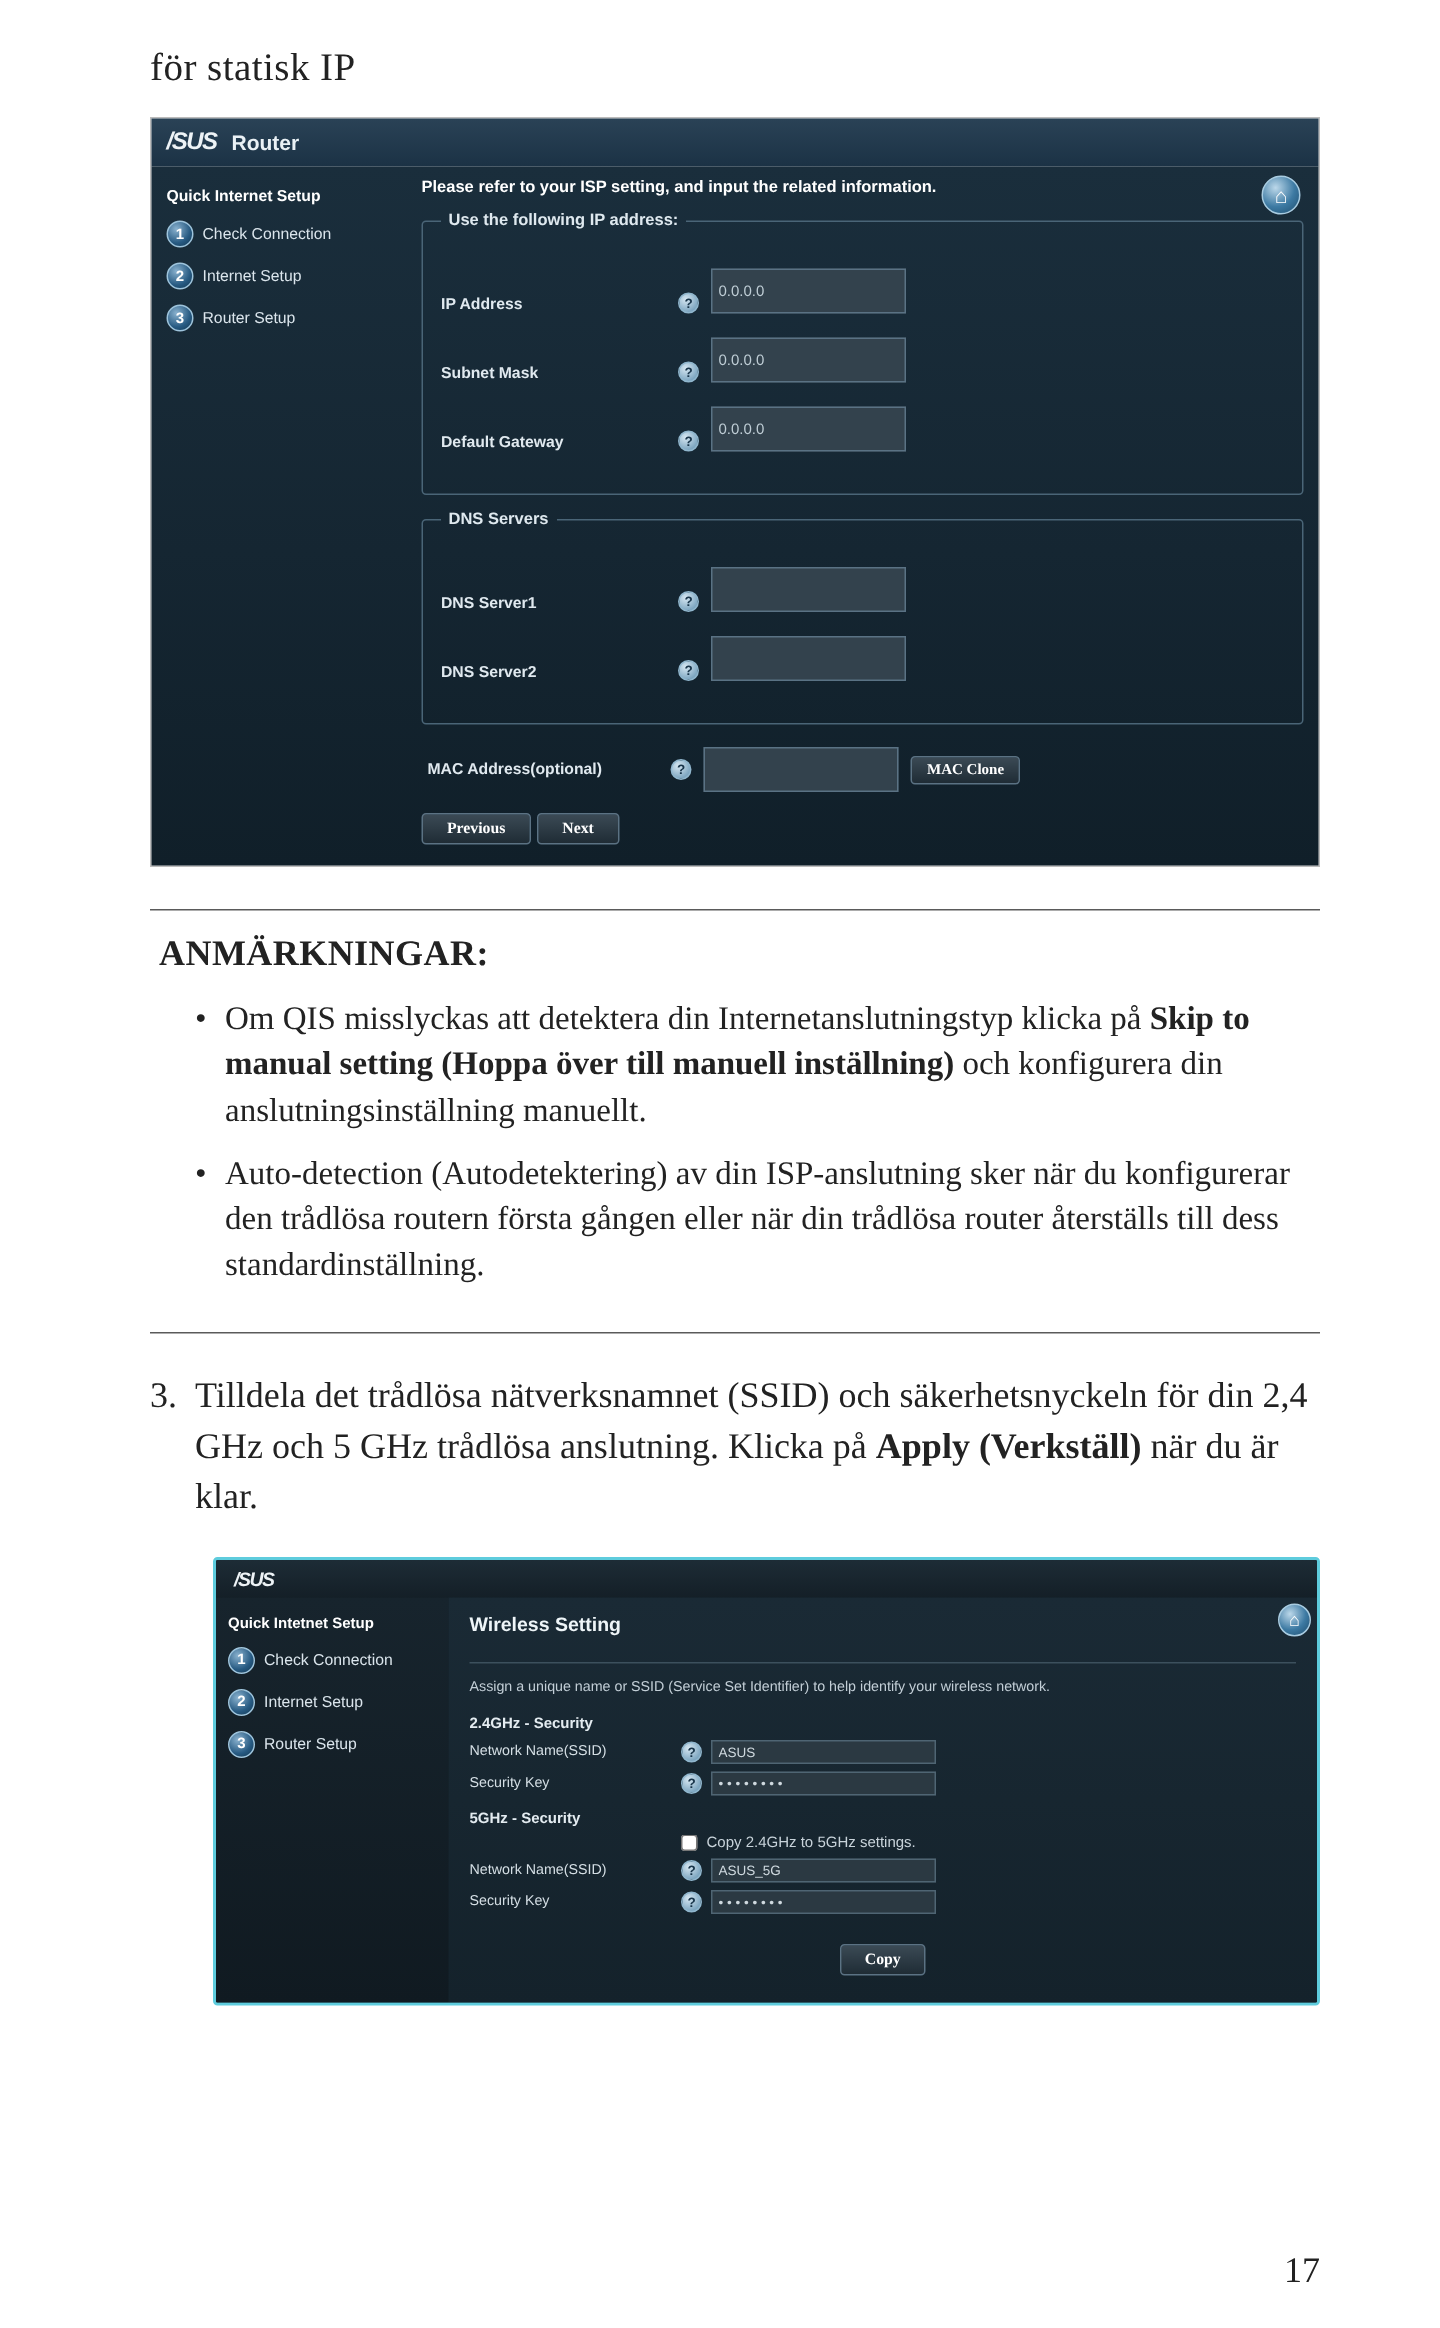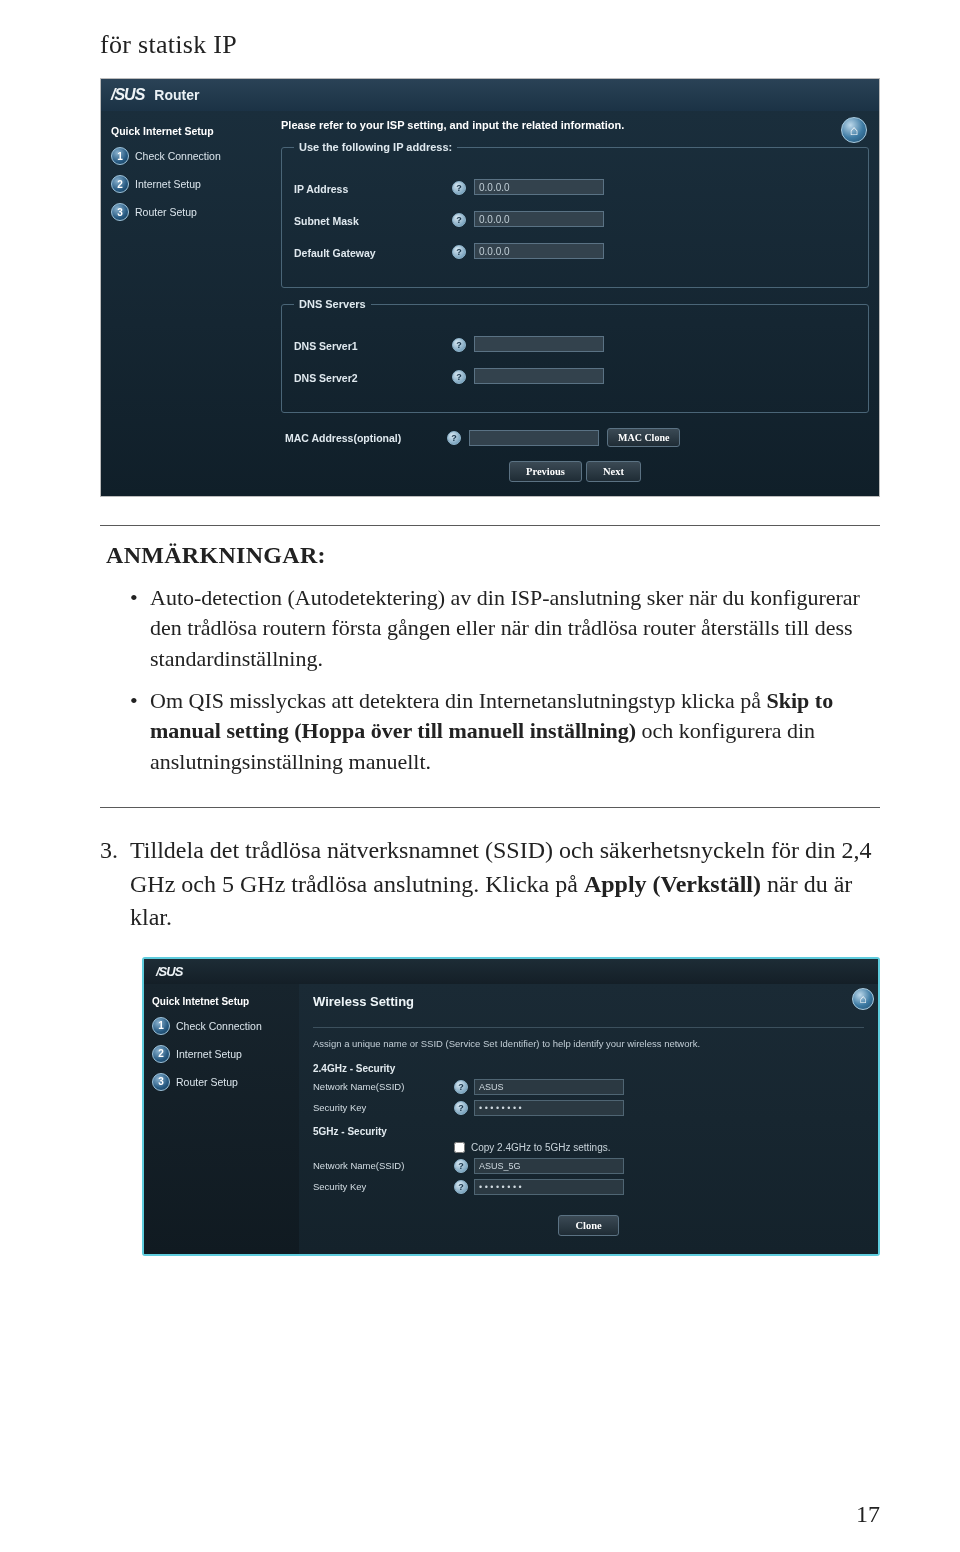--- a/index.html
+++ b/index.html
@@ -137,21 +137,21 @@
     font-size: 9px;
     font-weight: bold;
     display: flex; align-items: center; justify-content: center;
     flex-shrink: 0;
     border: 1px solid #90b6cd;
   }
   .field-input {
     background: #33424d;
     border: 1px solid #5a7284;
     width: 130px;
-    height: 16px;
+    height: 30px;
     color: #bfcdd5;
     font-size: 10px;
     padding: 0 4px;
   }
   .mac-row {
     display: flex;
     align-items: center;
     gap: 8px;
     margin: 15px 0 14px 4px;
   }
@@ -169,21 +169,20 @@
     font-size: 10.5px;
     font-weight: bold;
     padding: 4px 16px;
     cursor: pointer;
     font-family: Liberation Serif, serif;
   }
   .router-btn.small { padding: 3px 10px; font-size: 10px; }
   .nav-btns {
     display: flex;
     gap: 4px;
-    justify-content: center;
     margin-top: 6px;
   }
 
   
   .notes-box {
     border-top: 1.5px solid #5a5a5a;
     border-bottom: 1.5px solid #5a5a5a;
     padding: 16px 6px 18px 6px;
     margin-bottom: 26px;
   }
@@ -378,24 +377,24 @@
         <button class="router-btn">Previous</button>
         <button class="router-btn">Next</button>
       </div>
     </div>
   </div>
 </div>
 
 <div class="notes-box">
   <div class="notes-title">ANMÄRKNINGAR:</div>
   <ul>
-    <li>Auto-detection (Autodetektering) av din ISP-anslutning sker när du konfigurerar den trådlösa routern första gången eller när din trådlösa router återställs till dess standardinställning.</li>
     <li>
       <span>Om QIS misslyckas att detektera din Internetanslutningstyp klicka på </span><b>Skip to manual setting (Hoppa över till manuell inställning)</b><span> och konfigurera din anslutningsinställning manuellt.</span>
     </li>
+    <li>Auto-detection (Autodetektering) av din ISP-anslutning sker när du konfigurerar den trådlösa routern första gången eller när din trådlösa router återställs till dess standardinställning.</li>
   </ul>
 </div>
 
 <div class="num-para">
   <div class="num">3.</div>
   <div>
     <span>Tilldela det trådlösa nätverksnamnet (SSID) och säkerhetsnyckeln för din 2,4 GHz och 5 GHz trådlösa anslutning. Klicka på  </span><b>Apply (Verkställ)</b><span> när du är klar.</span>
   </div>
 </div>
 
@@ -448,20 +447,20 @@
         <span class="help-q">?</span>
         <input class="finput" value="ASUS_5G" style="">
       </div>
       <div class="field-row2">
         <span class="flabel">Security Key</span>
         <span class="help-q">?</span>
         <input class="finput" value="• • • • • • • •" style="">
       </div>
 
       <div class="apply-row">
-        <button class="router-btn">Clone</button>
+        <button class="router-btn">Copy</button>
       </div>
     </div>
   </div>
 </div>
 </div>
 
 <div class="page-num">17</div>
 
 </body></html>

